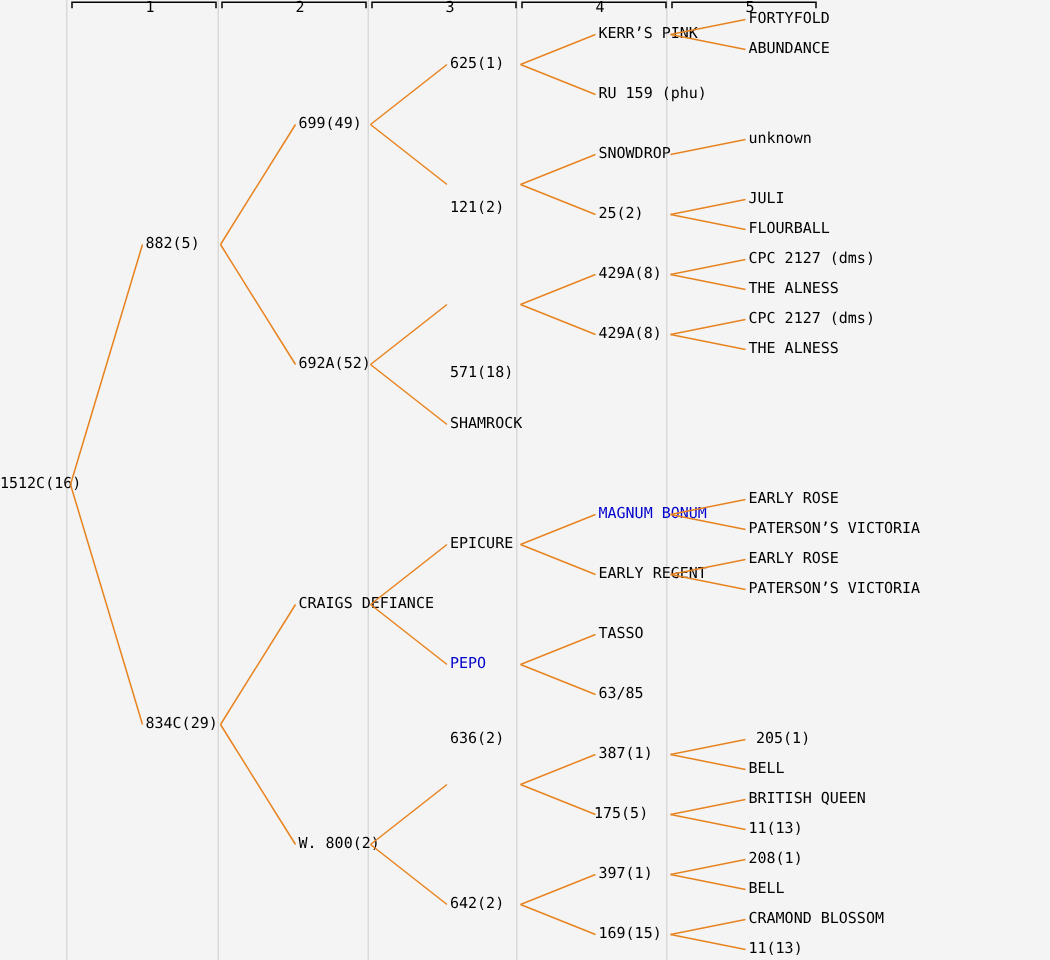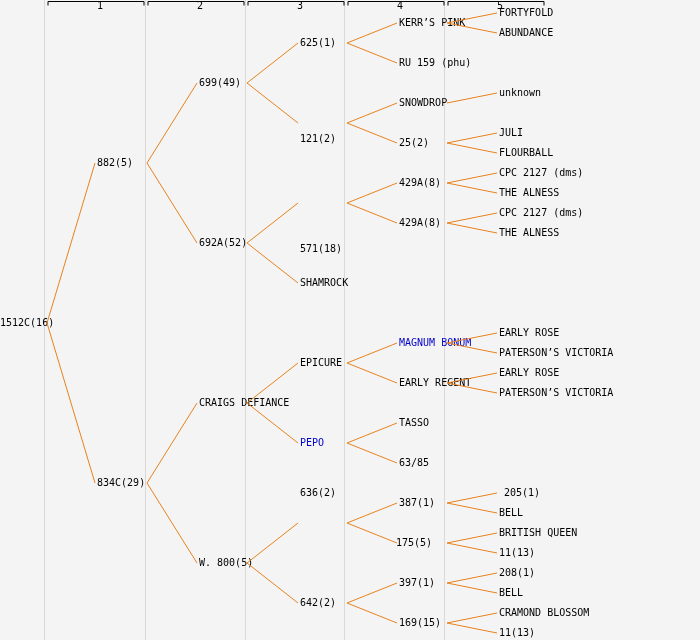--- a/index.html
+++ b/index.html
@@ -53,21 +53,21 @@
     <div class="gen-num" style="left: 200px;">2</div>
     <div class="gen-num" style="left: 300px;">3</div>
     <div class="gen-num" style="left: 400px;">4</div>
     <div class="gen-num" style="left: 500px;">5</div>
     <div class="node" style="left: 0px; top: 317px;">1512C(16)</div>
     <div class="node" style="left: 97px; top: 157px;">882(5)</div>
     <div class="node" style="left: 97px; top: 477px;">834C(29)</div>
     <div class="node" style="left: 199px; top: 77px;">699(49)</div>
     <div class="node" style="left: 199px; top: 237px;">692A(52)</div>
     <div class="node" style="left: 199px; top: 397px;">CRAIGS DEFIANCE</div>
-    <div class="node" style="left: 199px; top: 557px;">W. 800(5)</div>
+    <div class="node" style="left: 199px; top: 557px;">W. 800(2)</div>
     <div class="node" style="left: 300px; top: 37px;">625(1)</div>
     <div class="node" style="left: 300px; top: 117px; margin-top: 16px;">121(2)</div>
     <div class="node" style="left: 300px; top: 197px; margin-top: 46px;">571(18)</div>
     <div class="node" style="left: 300px; top: 277px;">SHAMROCK</div>
     <div class="node" style="left: 300px; top: 357px;">EPICURE</div>
     <div class="node link" style="left: 300px; top: 437px;">PEPO</div>
     <div class="node" style="left: 300px; top: 487px;">636(2)</div>
     <div class="node" style="left: 300px; top: 597px;">642(2)</div>
     <div class="node" style="left: 399px; top: 17px;">KERR’S PINK</div>
     <div class="node" style="left: 399px; top: 57px;">RU 159 (phu)</div>

